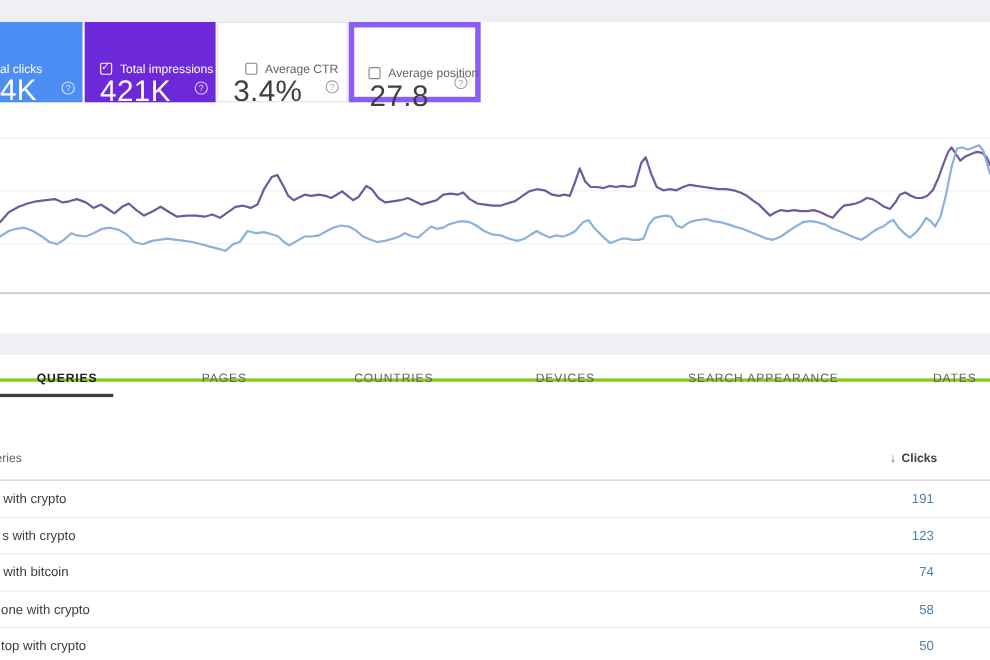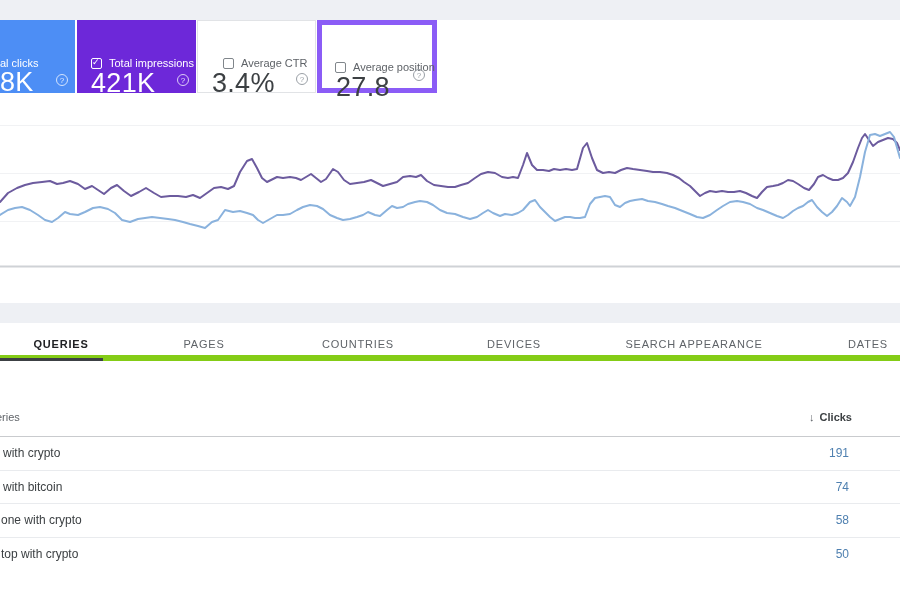--- a/index.html
+++ b/index.html
@@ -44,21 +44,21 @@
   .card-ctr .metric-label{left:13px;top:36px;padding-left:12px;}
   .card-ctr .metric-value{left:14px;top:47px;}
   .card-position .metric-label{left:13px;top:36px;}
   .card-position .metric-value{left:14px;top:47px;}
 
   
   .chart-layer{position:absolute;left:0;top:0;width:900px;height:303px;pointer-events:none;}
   .chart-layer svg{position:absolute;left:0;top:0;}
 
   
-  .tab-row{position:absolute;left:0;top:323px;width:900px;height:38px;border-bottom:6px solid #84cc16;box-sizing:border-box;}
+  .tab-row{position:absolute;left:0;top:323px;width:900px;height:24px;border-bottom:3px solid #84cc16;box-sizing:border-box;}
   .tab{
     position:absolute;top:15px;transform:translateX(-50%);
     font-size:11px;letter-spacing:.8px;color:#5f6368;white-space:nowrap;cursor:pointer;
   }
   .tab.active{color:#202124;font-weight:bold;}
   .tab-underline{position:absolute;left:0;top:35px;width:103px;height:3px;background:#3c4043;}
 
   
   .table-header{position:absolute;left:0;top:400px;width:900px;height:37px;border-bottom:1px solid #c9cbce;box-sizing:border-box;}
   .th-queries{position:absolute;left:-4px;top:11px;font-size:11px;color:#5f6368;}
@@ -73,21 +73,21 @@
 </head>
 <body>
 
 <div class="top-strip"></div>
 <div class="card-surface"></div>
 <div class="gap-strip"></div>
 <div class="table-surface"></div>
 
 <div class="metric-card card-clicks on-color">
   <span class="metric-label">al clicks</span>
-  <span class="metric-value">8K</span>
+  <span class="metric-value">4K</span>
   <span class="help">?</span>
 </div>
 <div class="metric-card card-impressions on-color">
   <span class="metric-label"><span class="cbx checked"></span><span>Total impressions</span></span>
   <span class="metric-value">421K</span>
   <span class="help">?</span>
 </div>
 <div class="metric-card card-ctr on-white">
   <span class="metric-label"><span class="cbx unchecked"></span><span>Average CTR</span></span>
   <span class="metric-value">3.4%</span>
@@ -124,20 +124,24 @@
   <span class="th-queries">eries</span>
   <span class="th-clicks"><span class="arrow">↓</span><span>Clicks</span></span>
 </div>
 
 <div class="rows">
   <div class="trow">
     <span class="q">with crypto</span>
     <span class="c">191</span>
   </div>
   <div class="trow">
+    <span class="q" style="left:2px">s with crypto</span>
+    <span class="c">123</span>
+  </div>
+  <div class="trow">
     <span class="q">with bitcoin</span>
     <span class="c">74</span>
   </div>
   <div class="trow">
     <span class="q" style="left:1px">one with crypto</span>
     <span class="c">58</span>
   </div>
   <div class="trow">
     <span class="q" style="left:1px">top with crypto</span>
     <span class="c">50</span>

